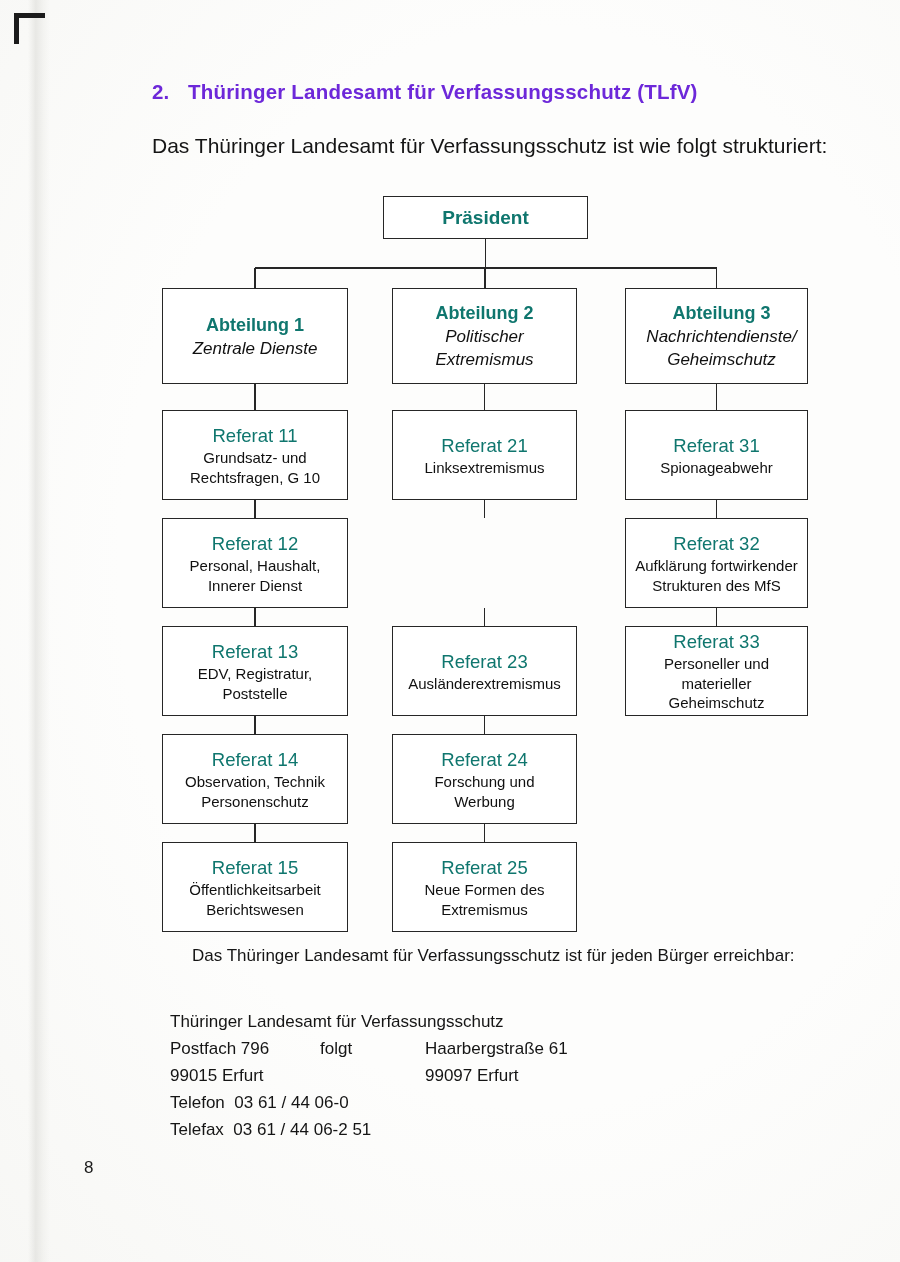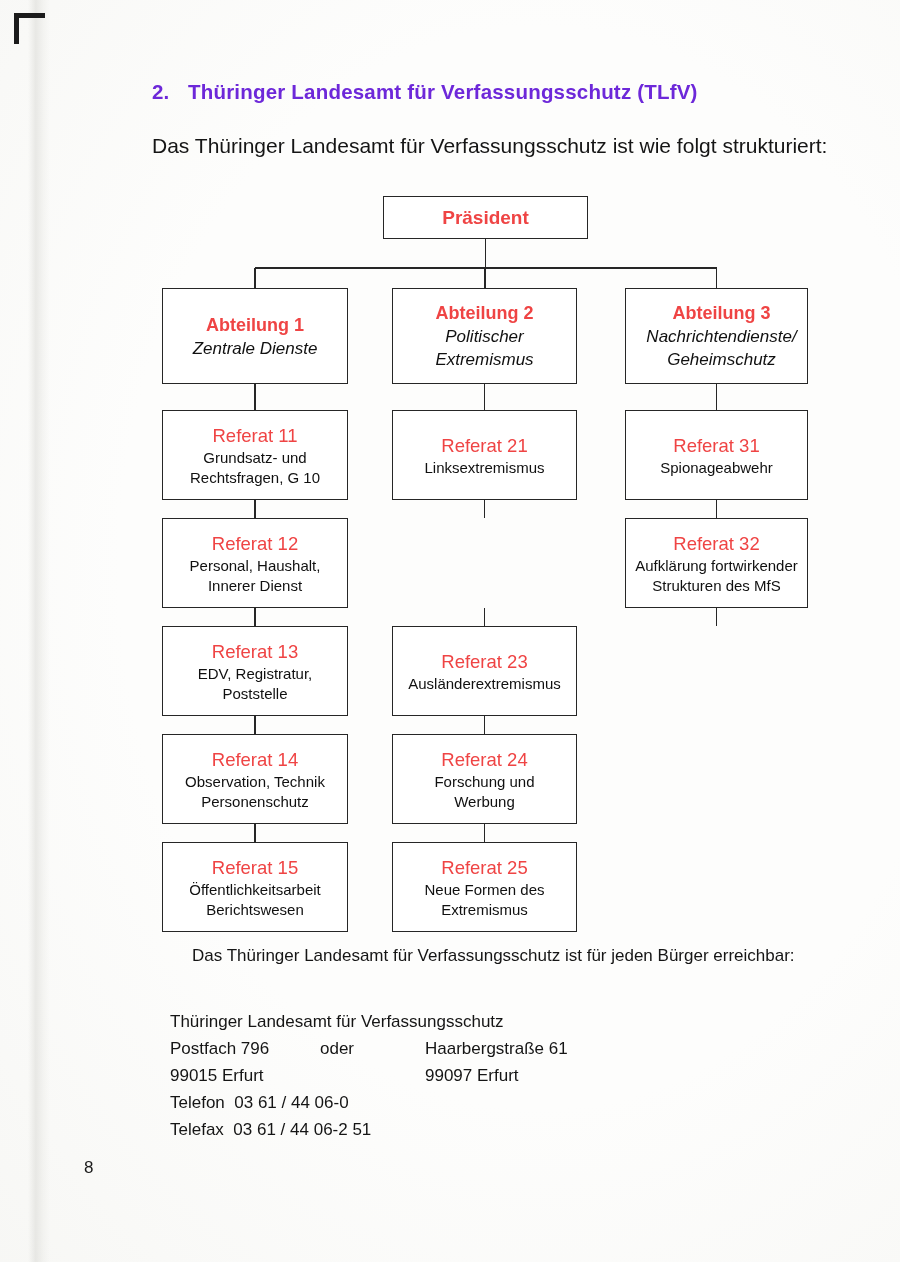--- a/index.html
+++ b/index.html
@@ -119,21 +119,21 @@
     flex-direction: column;
     align-items: center;
     justify-content: center;
     text-align: center;
     padding: 4px 6px;
   }
   .node .t1 {
     font-size: 18px;
     font-weight: bold;
     line-height: 24px;
-    color: #ef4444;
+    color: #0f766e;
   }
   .node .t2 {
     font-size: 17px;
     font-style: italic;
     line-height: 23px;
     color: #101010;
   }
   .node.president .t1 { font-size: 19px; }
   .node.referat .t1 {
     font-weight: normal;
@@ -247,27 +247,32 @@
         <div class="t1">Referat 31</div>
         <div class="t2">Spionageabwehr</div>
       </div>
       <div class="line v" style="left: 715.6px; top: 500px; height: 18px;"></div>
       <div class="node referat" style="left: 625px; top: 518px; width: 183px; height: 90px;">
         <div class="t1">Referat 32</div>
         <div class="t2">Aufklärung fortwirkender</div>
         <div class="t2">Strukturen des MfS</div>
       </div>
       <div class="line v" style="left: 715.6px; top: 608px; height: 18px;"></div>
+      <div class="node referat" style="left: 625px; top: 626px; width: 183px; height: 90px;">
+        <div class="t1">Referat 33</div>
+        <div class="t2">Personeller und</div>
+        <div class="t2">materieller Geheimschutz</div>
+      </div>
     </div>
 
   <div class="closing">Das Thüringer Landesamt für Verfassungsschutz ist für jeden Bürger erreichbar:</div>
 
   <div class="contact">
     <span class="row">Thüringer Landesamt für Verfassungsschutz</span>
-    <span class="row"><span class="colA">Postfach 796</span><span class="colB">oder</span><span>Haarbergstraße 61</span></span>
+    <span class="row"><span class="colA">Postfach 796</span><span class="colB">folgt</span><span>Haarbergstraße 61</span></span>
     <span class="row"><span class="colA">99015 Erfurt</span><span class="colB"></span><span>99097 Erfurt</span></span>
     <span class="row"><span class="colA"><span>Telefon</span>&nbsp;&nbsp;<span>03 61 / 44 06-0</span></span></span>
     <span class="row"><span class="colA"><span>Telefax</span>&nbsp;&nbsp;<span>03 61 / 44 06-2 51</span></span></span>
   </div>
 
   <div class="page-num">8</div>
 
 </div>
 
 </body></html>

